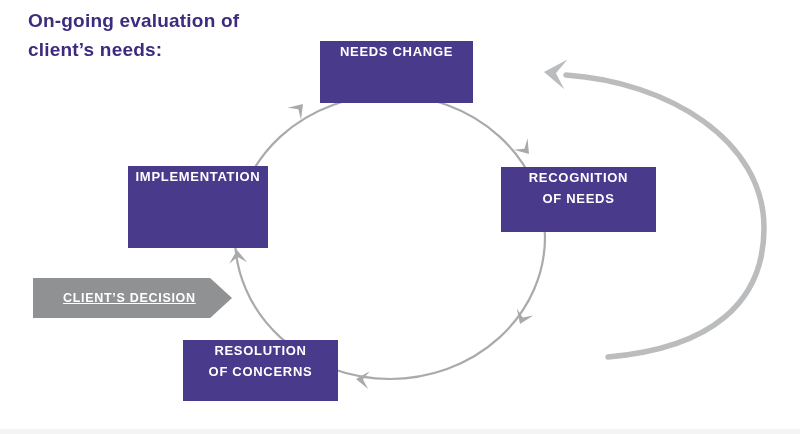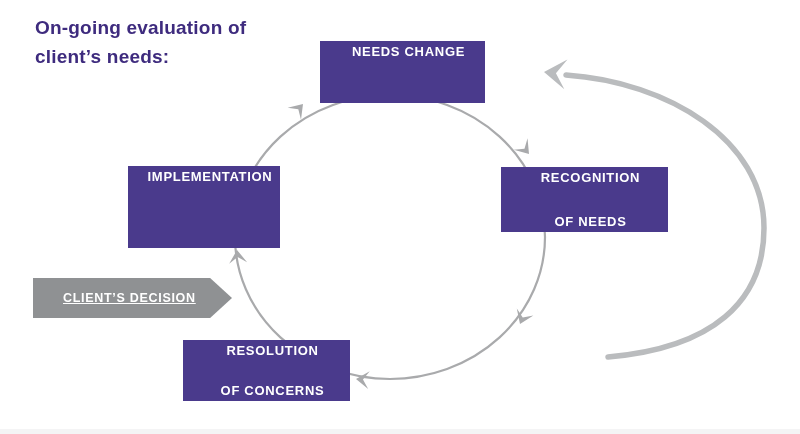--- a/index.html
+++ b/index.html
@@ -14,32 +14,31 @@
   html,body{margin:0;padding:0;background:#fff;}
   .stage{
     position:relative;
     width:800px;height:434px;
     background:var(--bg,#fff);
     overflow:hidden;
     font-family:"Liberation Sans",sans-serif;
   }
   .layer{position:absolute;left:0;top:0;z-index:0;}
   .title{
-    position:absolute;left:28px;top:6px;z-index:2;margin:7px;
+    position:absolute;left:28px;top:6px;z-index:2;margin:0;
     font-size:19px;font-weight:700;line-height:29px;
     letter-spacing:0.2px;color:var(--title-purple,#3e2b7e);
   }
   .node{
     position:absolute;z-index:2;
     background:var(--box-purple,#4a3a8c);
     color:#fff;
-    display:flex;flex-direction:column;align-items:center;justify-content:space-between;
+    display:flex;flex-direction:column;align-items:center;justify-content:flex-start;
     font-size:13px;font-weight:700;letter-spacing:0.7px;line-height:21px;
     text-align:center;
-    padding-left:12px;
   }
   .flag{
     position:absolute;left:33px;top:278px;width:199px;height:40px;z-index:2;
     background:var(--flag-gray,#8f9193);
     clip-path:polygon(0 0,89% 0,100% 50%,89% 100%,0 100%);
     display:flex;align-items:center;
     color:#fff;font-size:12.5px;font-weight:700;letter-spacing:0.7px;
     padding-left:30px;box-sizing:border-box;text-decoration:underline;
   }
   .footer-strip{

